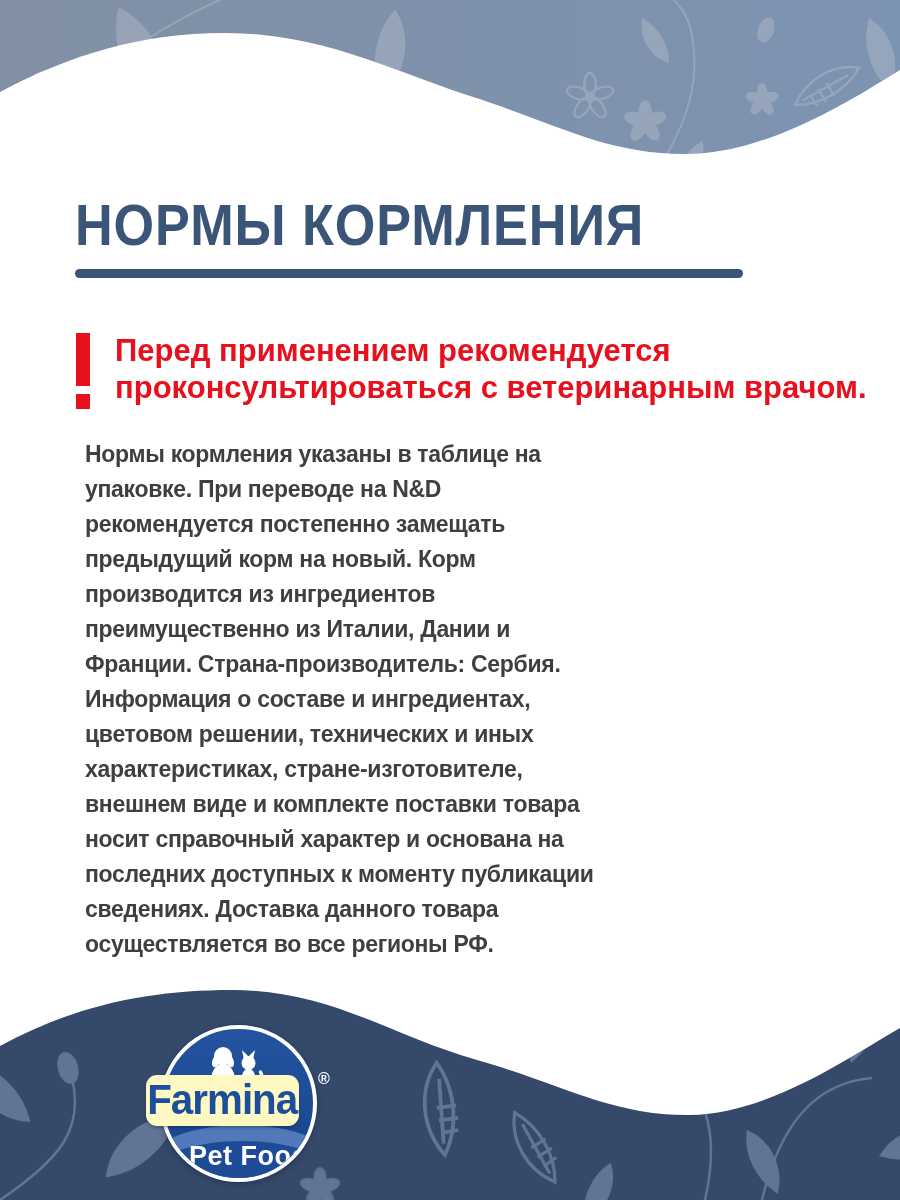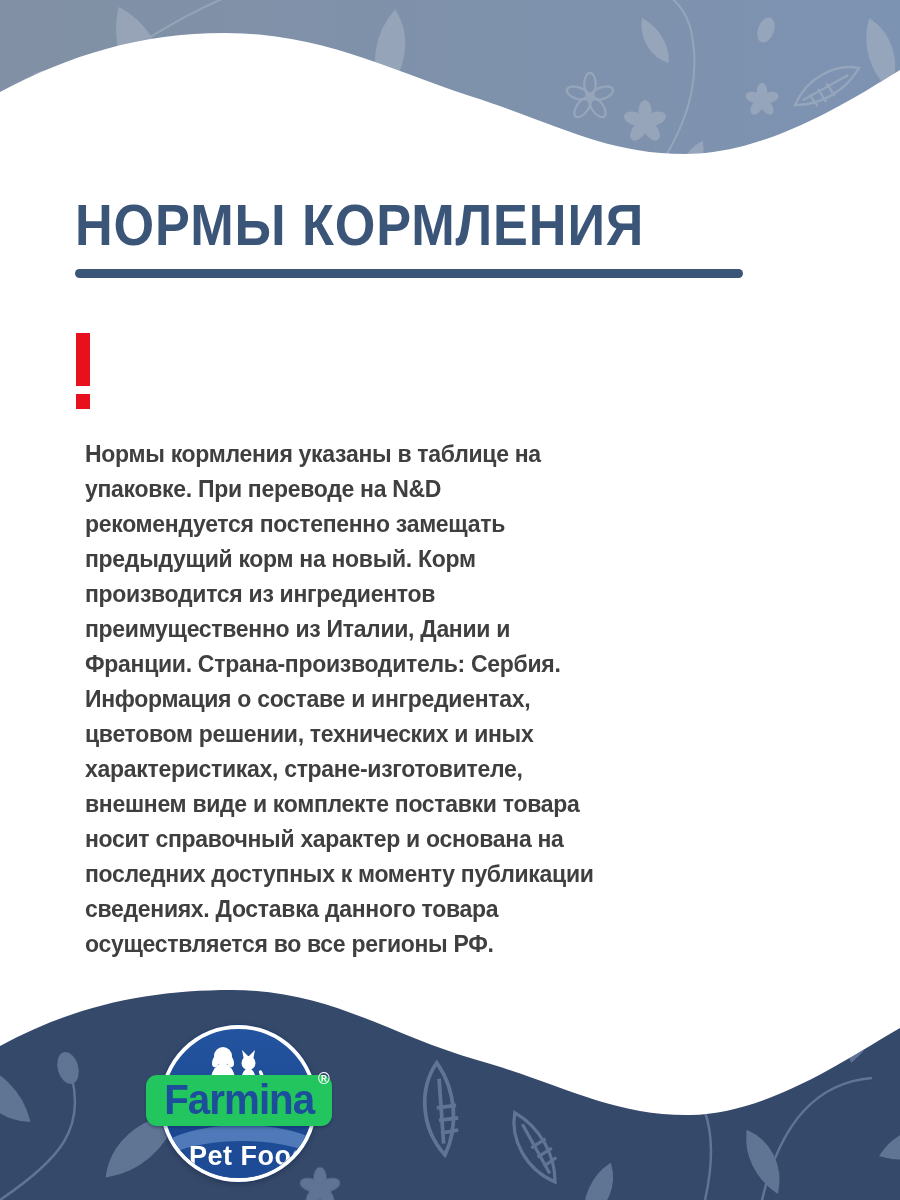--- a/index.html
+++ b/index.html
@@ -47,22 +47,22 @@
   .logo-swoosh{
     position:absolute;left:-12px;top:96px;width:180px;height:70px;
     border-radius:50%;background:#4f79b8;
   }
   .logo-swoosh-mask{
     position:absolute;left:-22px;top:112px;width:200px;height:84px;
     border-radius:50%;background:#1d4b96;
   }
   .logo-pets{position:absolute;left:28px;top:12px;}
   .logo-ribbon{
-    position:absolute;left:0;top:55px;width:186px;height:51px;
-    background:#22c55e;border-radius:11px;
+    position:absolute;left:0;top:55px;width:153px;height:51px;
+    background:#fef9c3;border-radius:11px;
     box-shadow:0 2px 3px rgba(10,30,70,.35);
     display:flex;align-items:center;justify-content:center;
   }
   .logo-brand{
     font-size:42px;font-weight:bold;color:#1c4e9c;letter-spacing:-1px;
     transform:scaleX(0.96);line-height:1;padding-bottom:2px;
   }
   .logo-reg{
     position:absolute;left:172px;top:50px;color:#ffffff;
     font-size:16px;font-weight:bold;
@@ -126,20 +126,22 @@
       <use href="#leafS" transform="translate(870,20) rotate(160) scale(1.3)"></use>
     </g>
     <path d="M0,92 C70,55 140,33 225,33 C320,33 385,68 470,96 C555,123 605,154 685,154 C765,154 845,104 900,70 L900,262 L0,262 Z" fill="#ffffff"></path>
   </svg>
 
   <h1 class="page-title">НОРМЫ КОРМЛЕНИЯ</h1>
   <div class="title-rule"></div>
 
   <div class="excl-bar"></div>
   <div class="excl-dot"></div>
+  <div class="warning-text">Перед применением рекомендуется
+проконсультироваться с ветеринарным врачом.</div>
 
   <div class="body-text">Нормы кормления указаны в таблице на
 упаковке. При переводе на N&amp;D
 рекомендуется постепенно замещать
 предыдущий корм на новый. Корм
 производится из ингредиентов
 преимущественно из Италии, Дании и
 Франции. Страна-производитель: Сербия.
 Информация о составе и ингредиентах,
 цветовом решении, технических и иных

